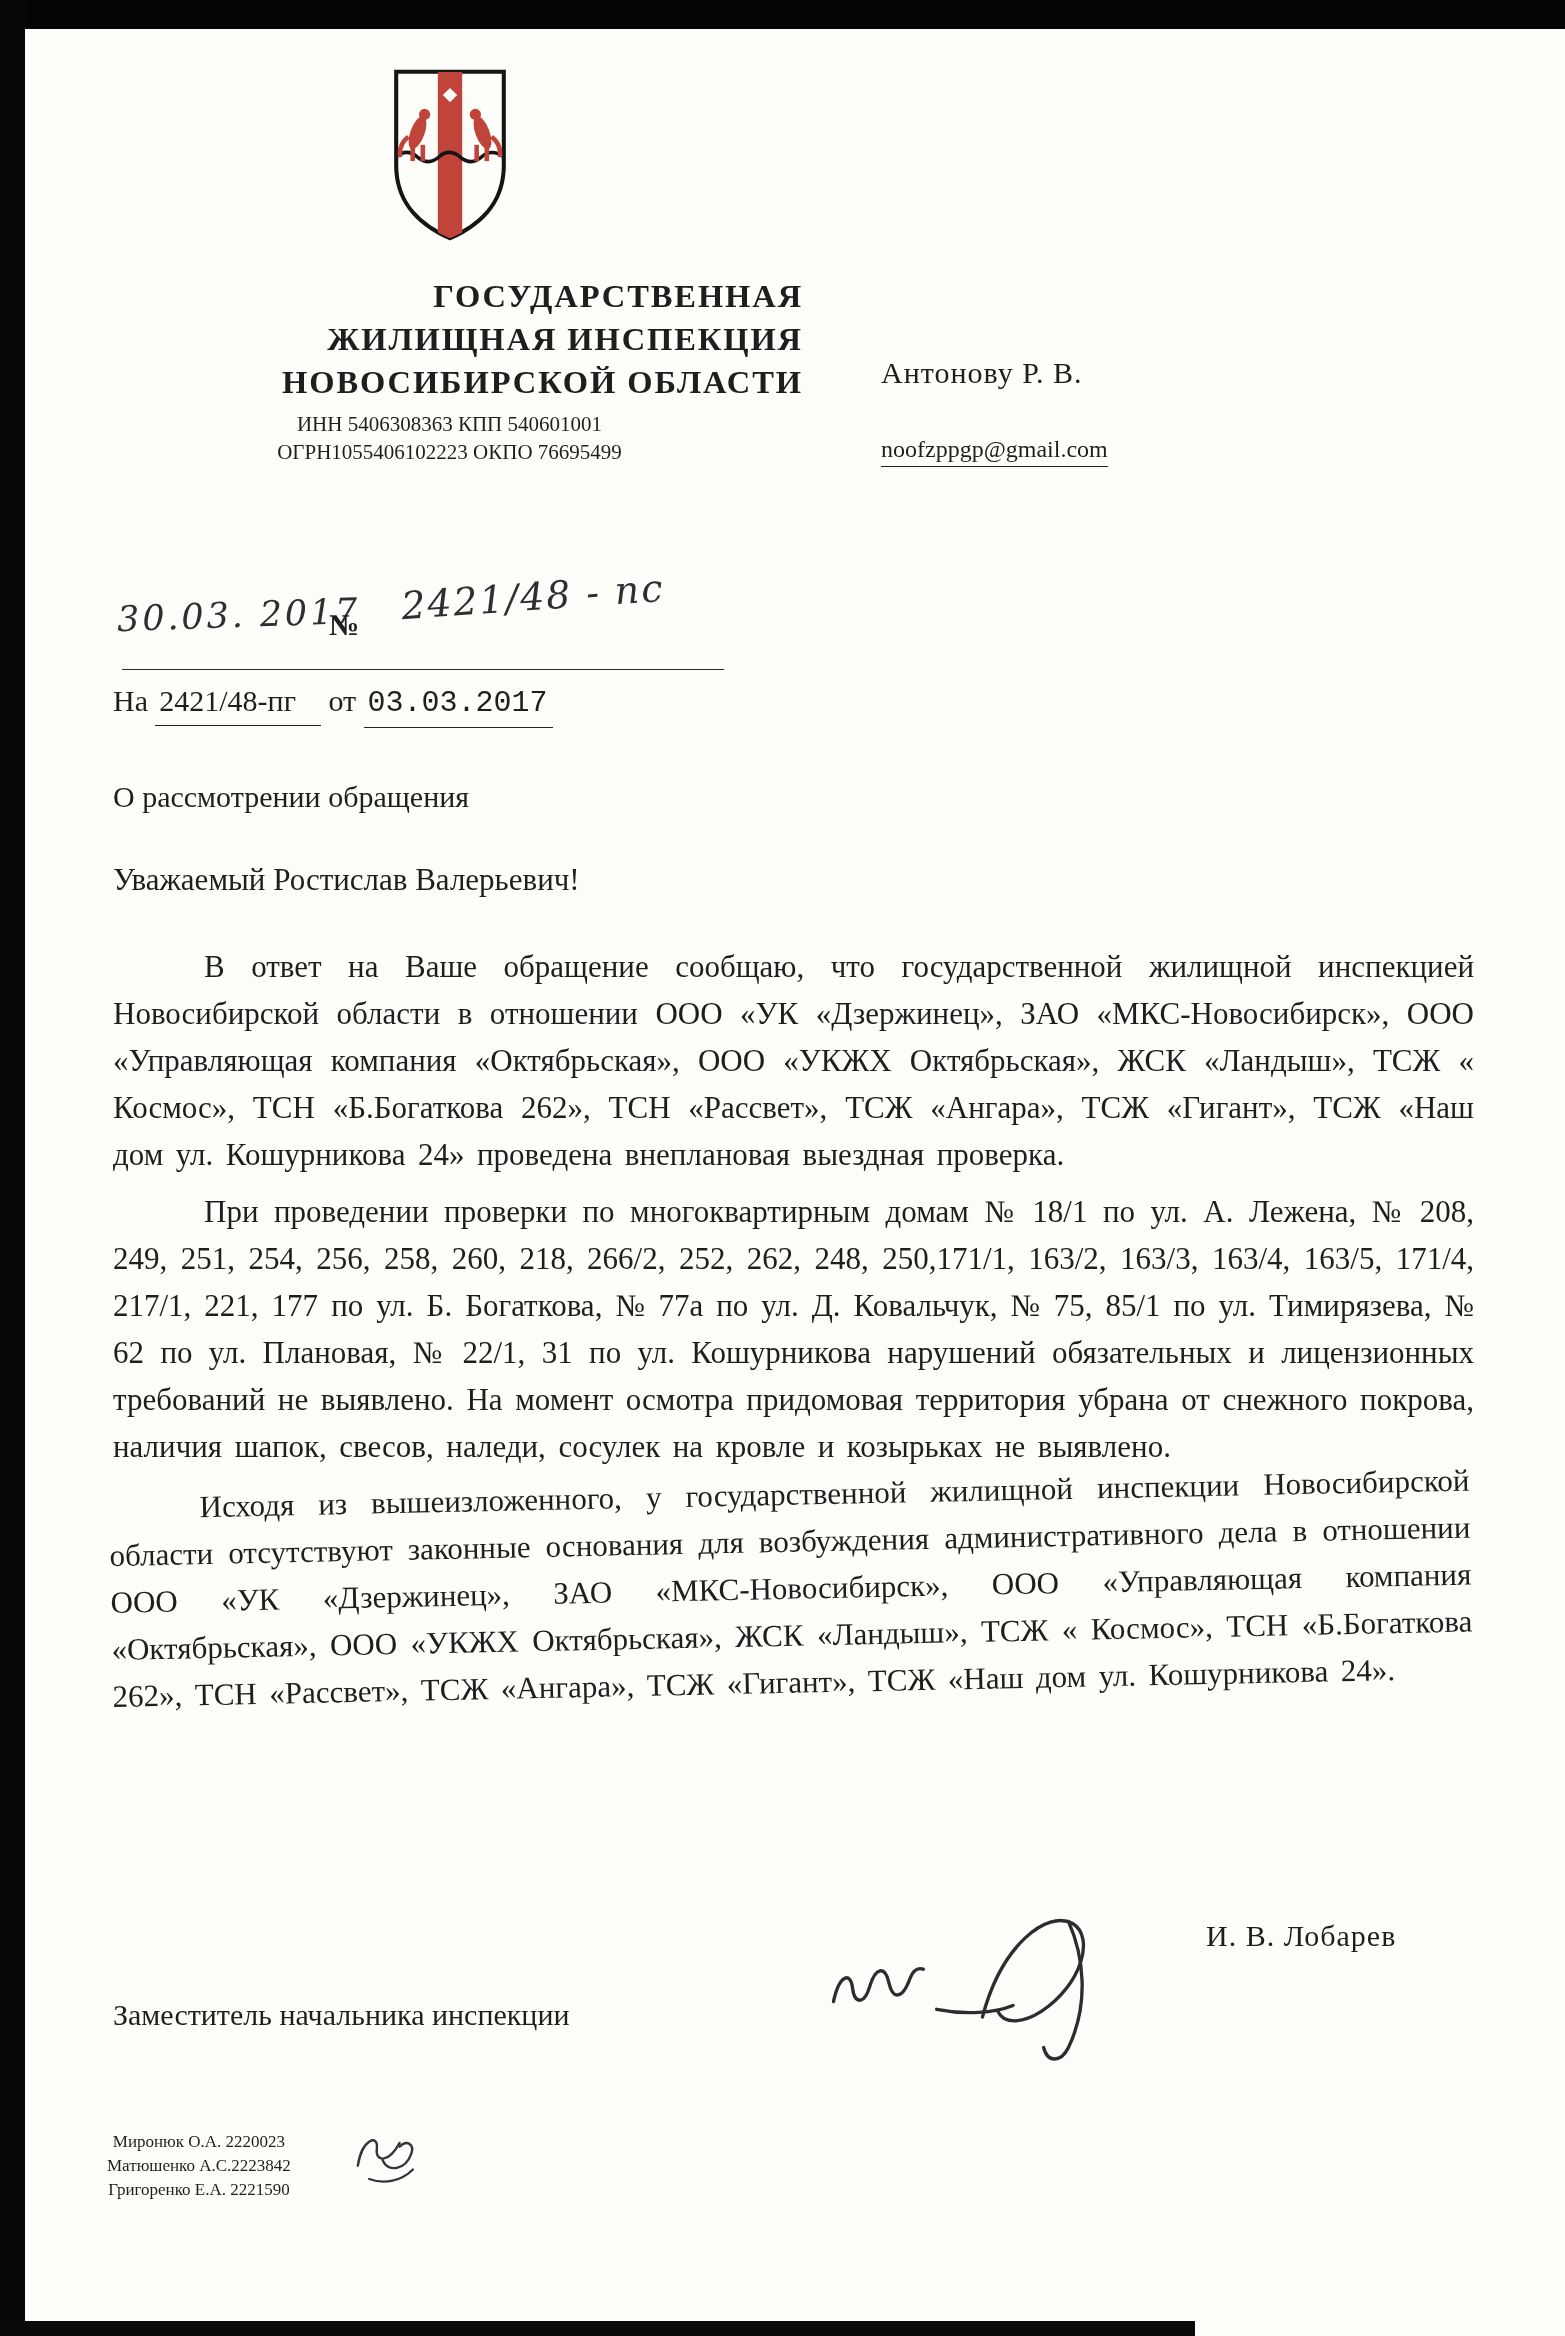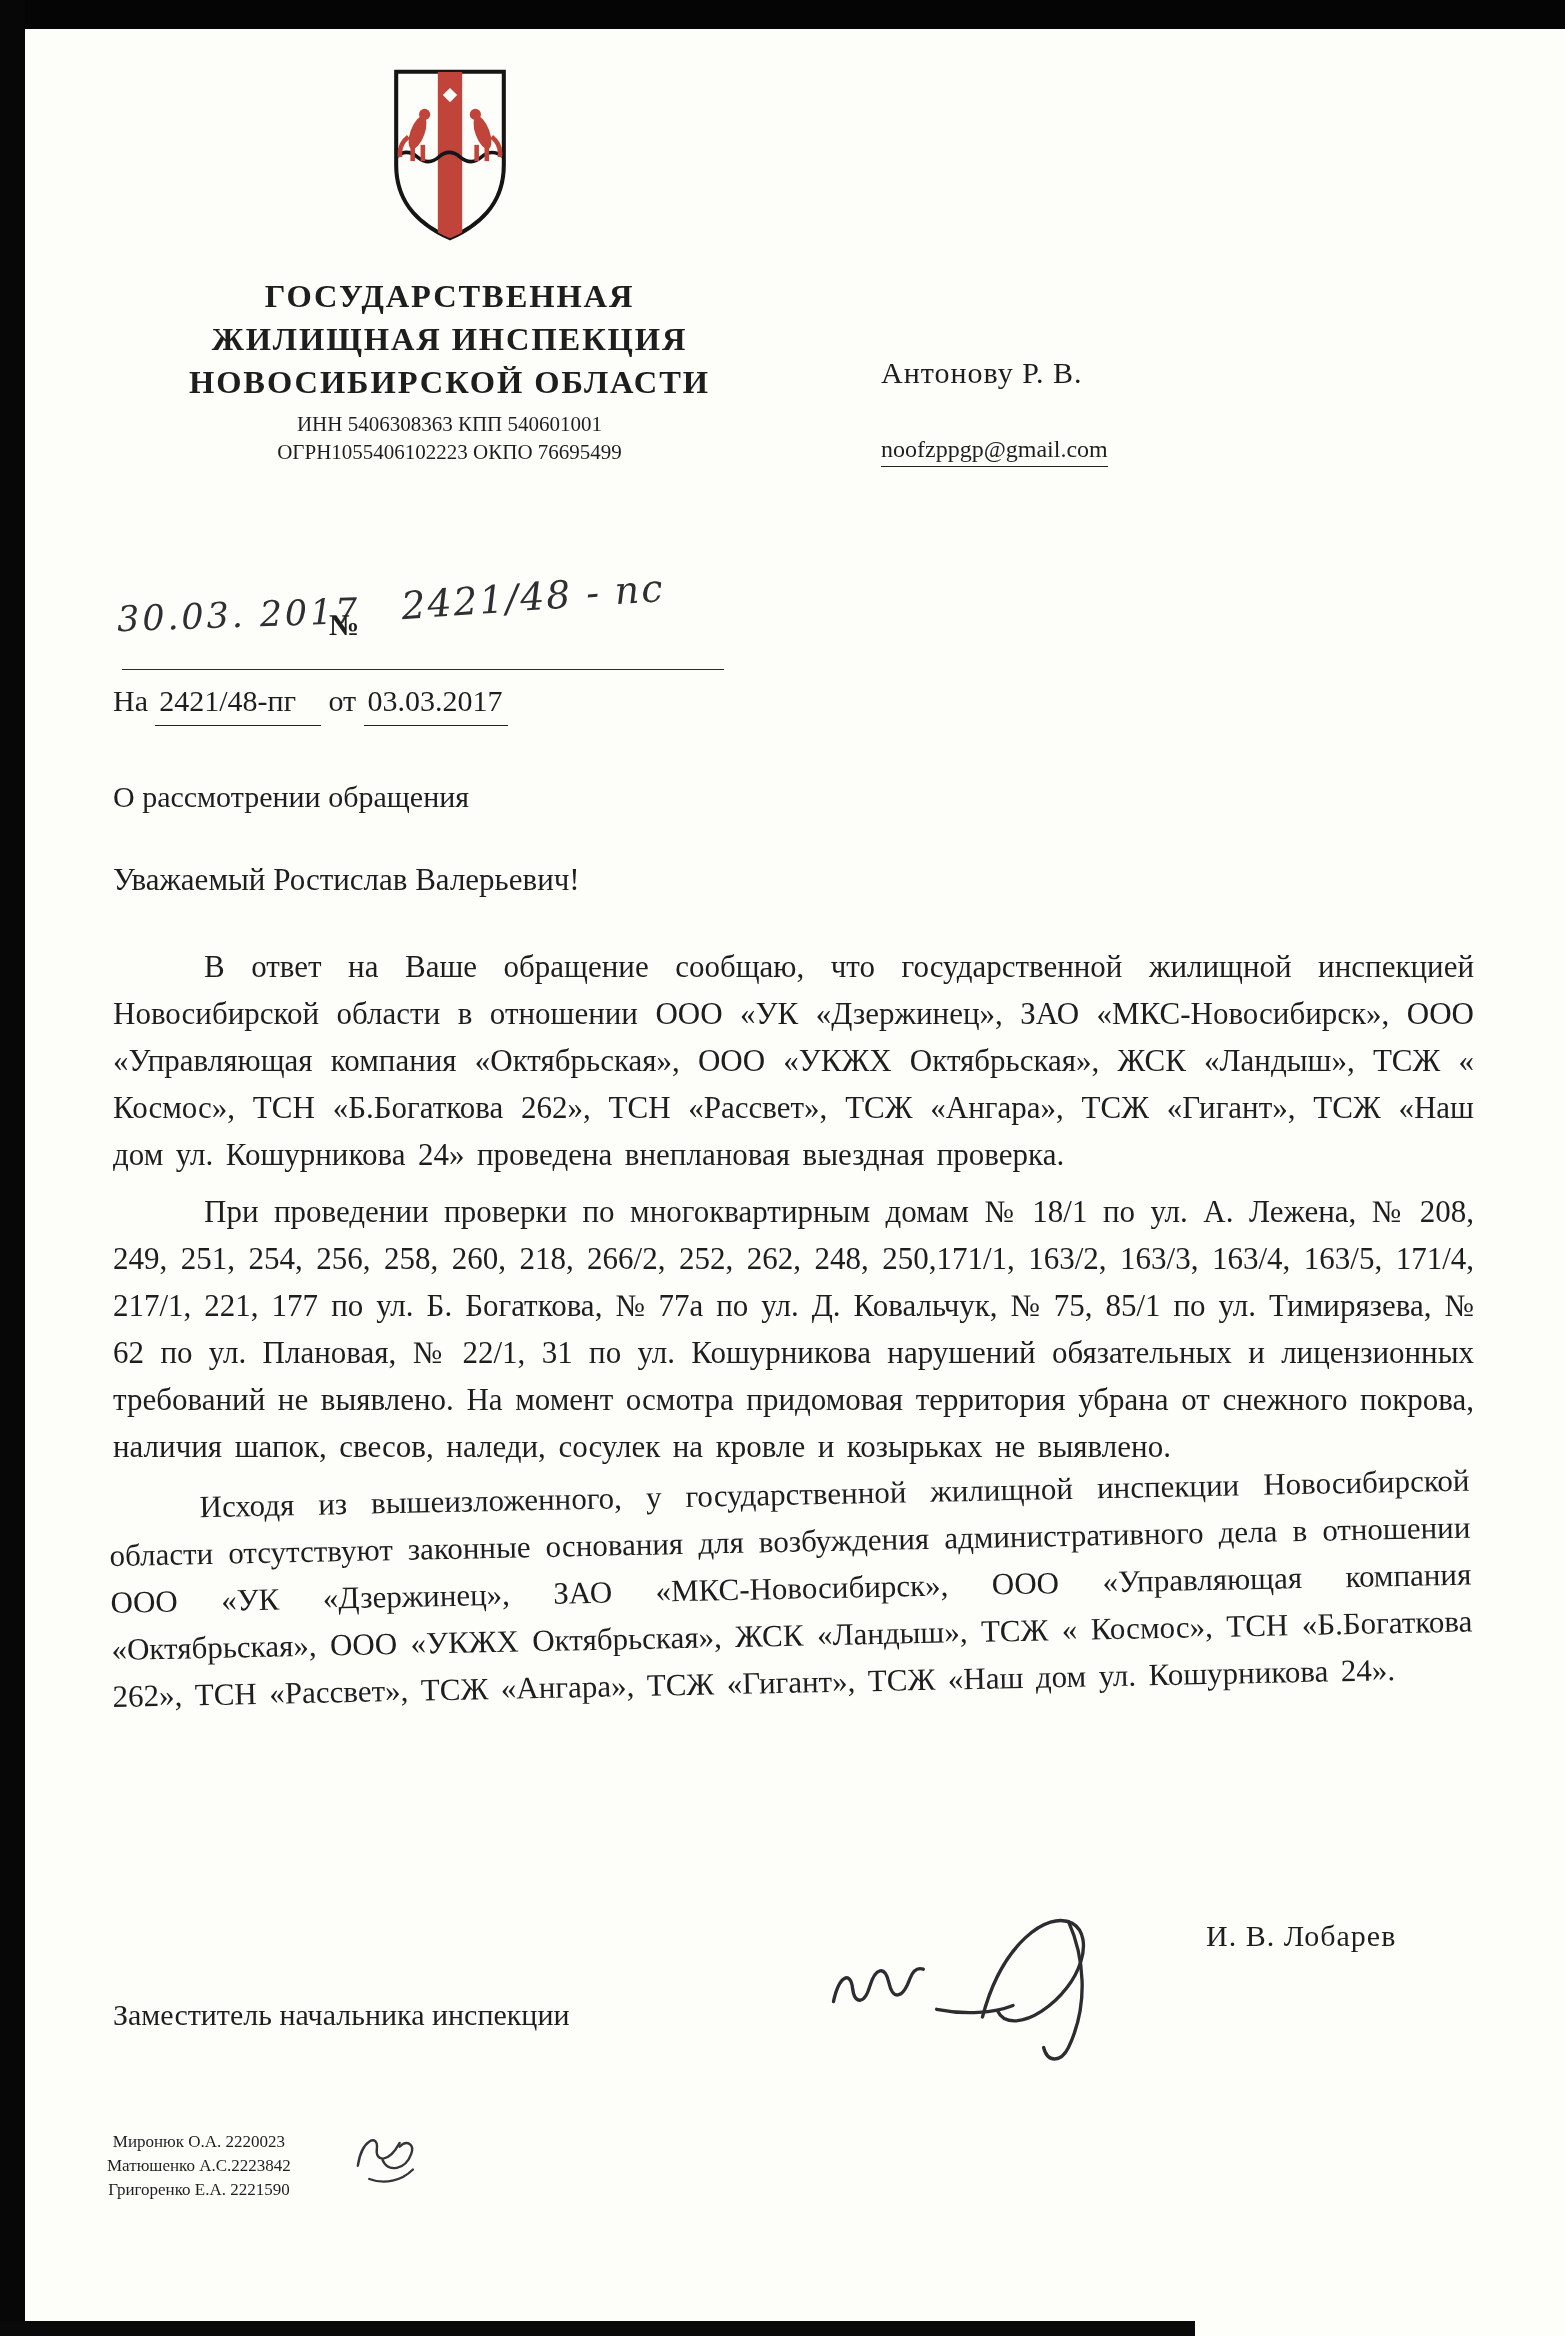--- a/index.html
+++ b/index.html
@@ -14,40 +14,40 @@
   
   .bar-top{position:absolute;left:0;top:0;width:1566px;height:29px;background:#050505;}
   .bar-left{position:absolute;left:0;top:0;width:25px;height:2336px;background:#070707;}
   .bar-bottom{position:absolute;left:0;top:2321px;width:1195px;height:15.3px;background:#0a0a0a;}
 
   
   .emblem{position:absolute;left:384px;top:63px;width:132px;height:184px;}
 
   
   .letterhead{position:absolute;left:96px;top:275px;width:707px;text-align:center;}
-  .org-name{font-weight:bold;font-size:32.5px;line-height:43px;letter-spacing:1.9px;}
+  .org-name{font-weight:bold;font-size:32.5px;line-height:43px;letter-spacing:1.9px;text-align:right;}
   .addr-block{margin-top:19px;font-size:23px;line-height:32px;}
   .org-email{display:inline-block;margin-top:5.7px;font-size:26px;border-bottom:1.9px solid #222;padding:0 5.7px 1.9px 5.7px;}
   .codes{margin-top:5.7px;font-size:21px;line-height:28px;}
 
   
   .hand{
     font-family:"DejaVu Serif",serif;
     font-style:italic;
     color:#2e2e33;
   }
   .hand-date{position:absolute;left:117px;top:595px;font-size:35px;transform:rotate(-2deg);letter-spacing:2.9px;}
   .no-sign{position:absolute;left:329px;top:608px;font-size:30px;font-weight:bold;}
   .hand-number{position:absolute;left:401px;top:575px;font-size:38px;transform:rotate(-4deg);letter-spacing:1.9px;}
   .outgoing-underline{position:absolute;left:122px;top:669px;width:602px;border-top:1.9px solid #2b2b2b;}
 
   
   .reference{position:absolute;left:113px;top:684px;font-size:30px;}
   .uline{display:inline-block;border-bottom:1.9px solid #222;padding:0 25px 6.7px 3.8px;}
-  .uline2{display:inline-block;border-bottom:1.9px solid #222;padding:0 5.7px 6.7px 3.8px;}
+  .uline2{display:inline-block;border-bottom:1.9px solid #222;padding:0 5.7px 6.7px 3.8px;font-family:Liberation Mono, monospace;}
 
   
   .recipient-name{position:absolute;left:881px;top:356px;font-size:30px;letter-spacing:1px;}
   .recipient-email{position:absolute;left:881px;top:436px;font-size:24px;border-bottom:1.9px solid #222;padding-bottom:2.9px;}
 
   .subject{position:absolute;left:113px;top:780px;font-size:30px;}
   .salutation{position:absolute;left:113px;top:862px;width:1359px;text-align:left;font-size:31px;}
 
   
   .body-text{position:absolute;left:113px;top:943px;width:1361px;}

